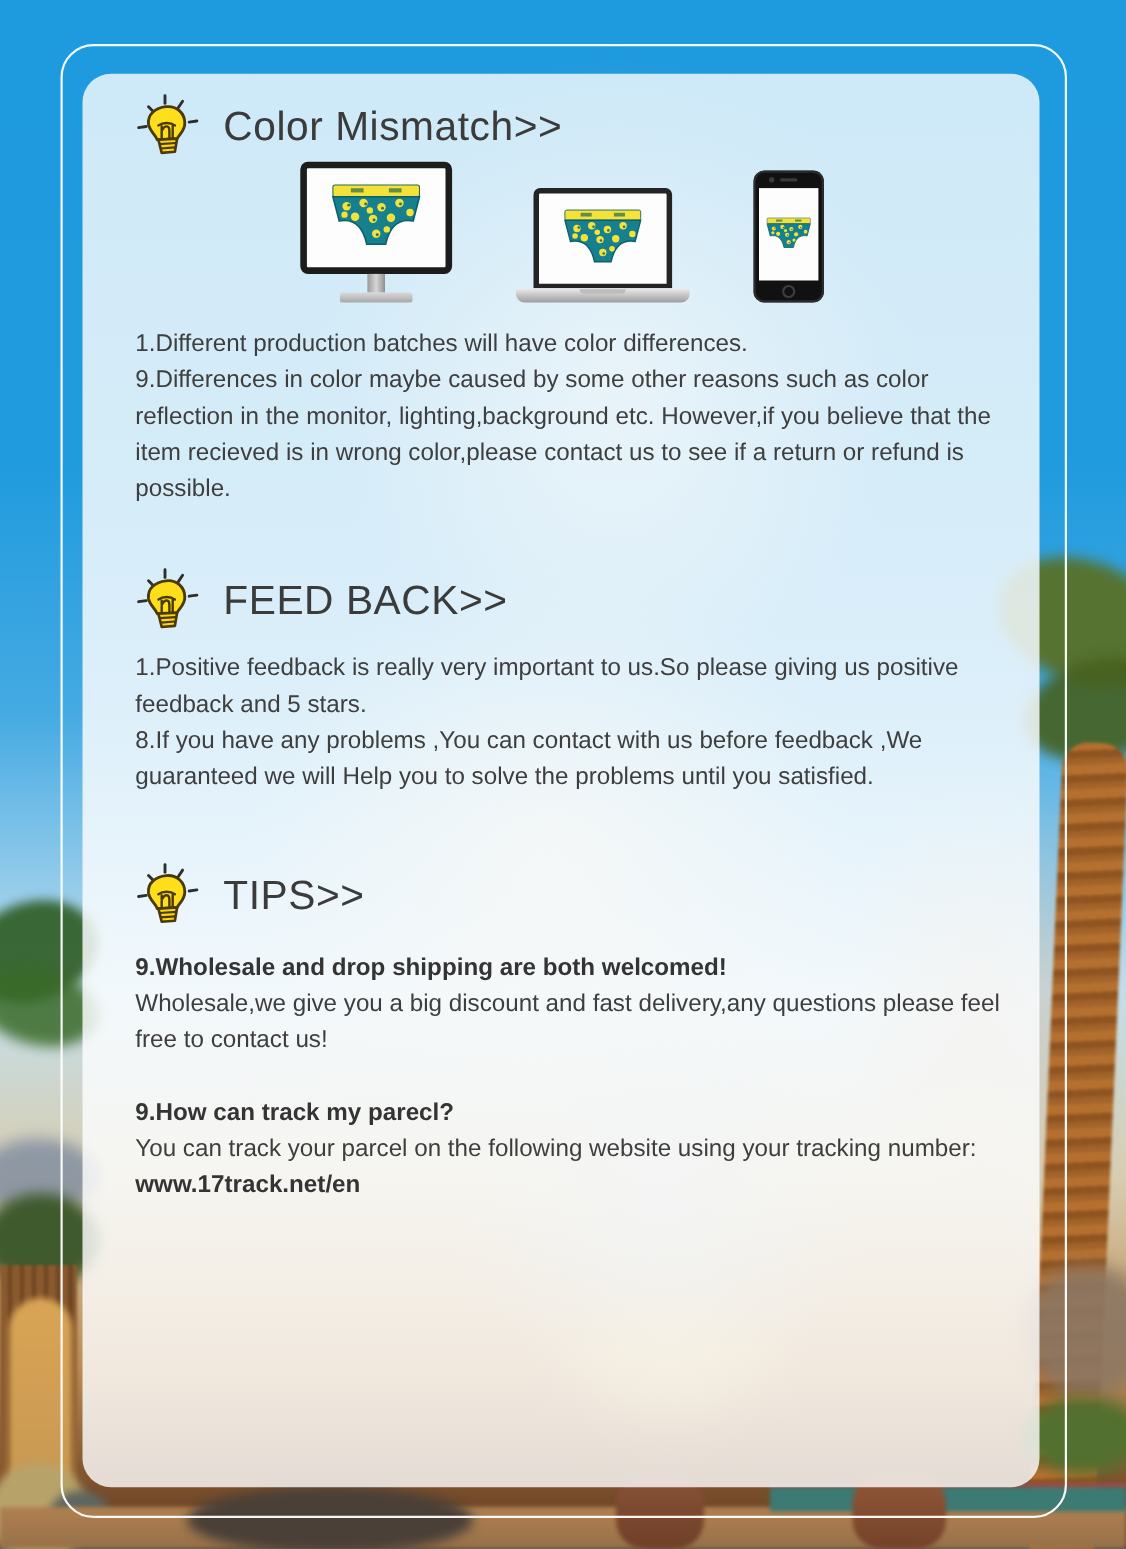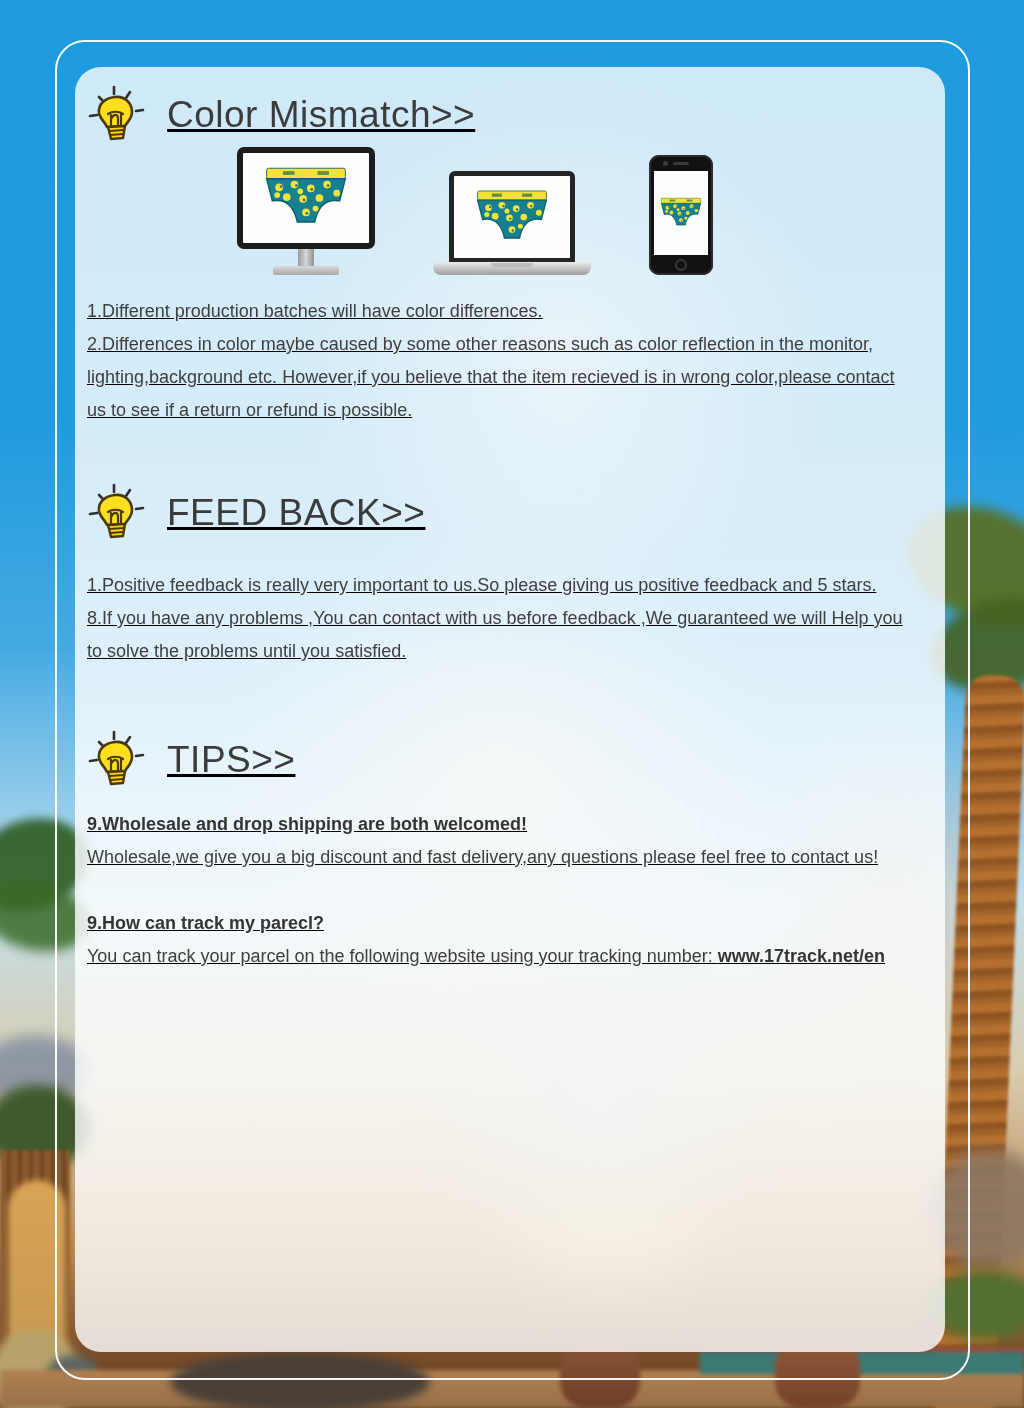--- a/index.html
+++ b/index.html
@@ -61,37 +61,37 @@
     position:absolute;left:55px;top:40px;width:911px;height:1336px;
     border:2px solid rgba(255,255,255,.95);border-radius:30px;
   }
   .panel{
     position:absolute;left:75px;top:67px;width:870px;height:1285px;
     border-radius:26px;
     background:linear-gradient(180deg,
       rgba(219,239,250,.93) 0%, rgba(231,244,251,.9) 18%,
       rgba(250,253,255,.84) 45%, rgba(255,255,255,.8) 100%);
   }
-  .panel-inner{position:absolute;inset:0;padding:16px 30px 0 12px;box-sizing:border-box;text-decoration:underline;}
+  .panel-inner{position:absolute;inset:0;padding:16px 30px 0 48px;box-sizing:border-box;}
   
   .heading-row{display:flex;align-items:center;gap:16px;}
   .heading{
     font-size:37px;color:#3b3b3b;letter-spacing:.5px;
     white-space:nowrap;
   }
   .bulb{width:64px;height:64px;flex:0 0 auto;}
   .body-text{
-    font-size:18px;line-height:33px;color:#3e3e3e;margin:0;
+    font-size:22px;line-height:33px;color:#3e3e3e;margin:0;
   }
   .bold{font-weight:bold;color:#343434;}
   
   .devices-row{display:flex;align-items:flex-end;gap:58px;margin:6px 0 0 150px;height:122px;}
   .p1{margin-top:20px;}
   .h2row{margin-top:54px;}
-  .p2{margin-top:24px;}
+  .p2{margin-top:12px;}
   .h3row{margin-top:60px;text-align:center;}
   .tips-block{margin-top:16px;}
   .tip2-title{margin-top:33px;}
   
   .monitor{width:138px;}
   .monitor-screen{height:90px;border:6px solid #1c1c1c;border-radius:7px;background:#fdfdfd;display:flex;align-items:center;justify-content:center;}
   .monitor-neck{width:16px;height:17px;margin:0 auto;background:linear-gradient(90deg,#9a9a9a,#d6d6d6,#8f8f8f);}
   .monitor-base{width:66px;height:9px;margin:0 auto;background:linear-gradient(180deg,#d9d9d9,#a8a8a8);border-radius:3px 3px 2px 2px;}
   .laptop{width:158px;display:flex;flex-direction:column;align-items:center;}
   .laptop-screen{width:116px;height:82px;border:5px solid #242424;border-bottom:4px solid #242424;border-radius:6px 6px 0 0;background:#fdfdfd;display:flex;align-items:center;justify-content:center;}
@@ -218,21 +218,21 @@
         <div class="phone-screen">
           <svg width="48" height="32" viewBox="0 0 100 66">
               <use href="#undies"></use>
             </svg>
         </div>
         <div class="phone-home"></div>
       </div>
     </div>
 
     <p class="body-text p1">1.Different production batches will have color differences.</p>
-    <p class="body-text">2.Differences in color maybe caused by some other reasons such as color reflection in the monitor, lighting,background etc. However,if you believe that the item recieved is in wrong color,please contact us to see if a return or refund is possible.</p>
+    <p class="body-text">9.Differences in color maybe caused by some other reasons such as color reflection in the monitor, lighting,background etc. However,if you believe that the item recieved is in wrong color,please contact us to see if a return or refund is possible.</p>
 
     <div class="heading-row h2row">
       <svg class="bulb">
           <use href="#bulb"></use>
         </svg>
       <div class="heading">FEED BACK&gt;&gt;</div>
     </div>
     <p class="body-text p2">1.Positive feedback is really very important to us.So please giving us positive feedback and 5 stars.</p>
     <p class="body-text">8.If you have any problems ,You can contact with us before feedback ,We guaranteed we will Help you to solve the problems until you satisfied.</p>
 

